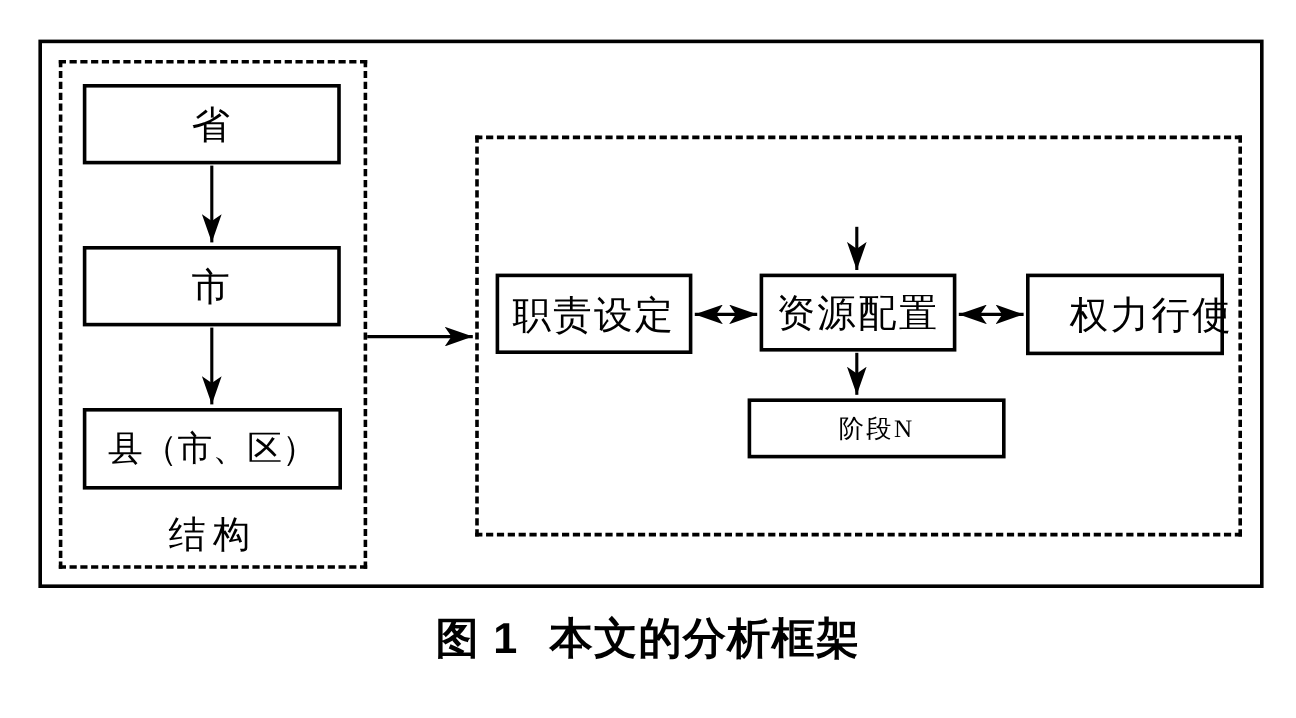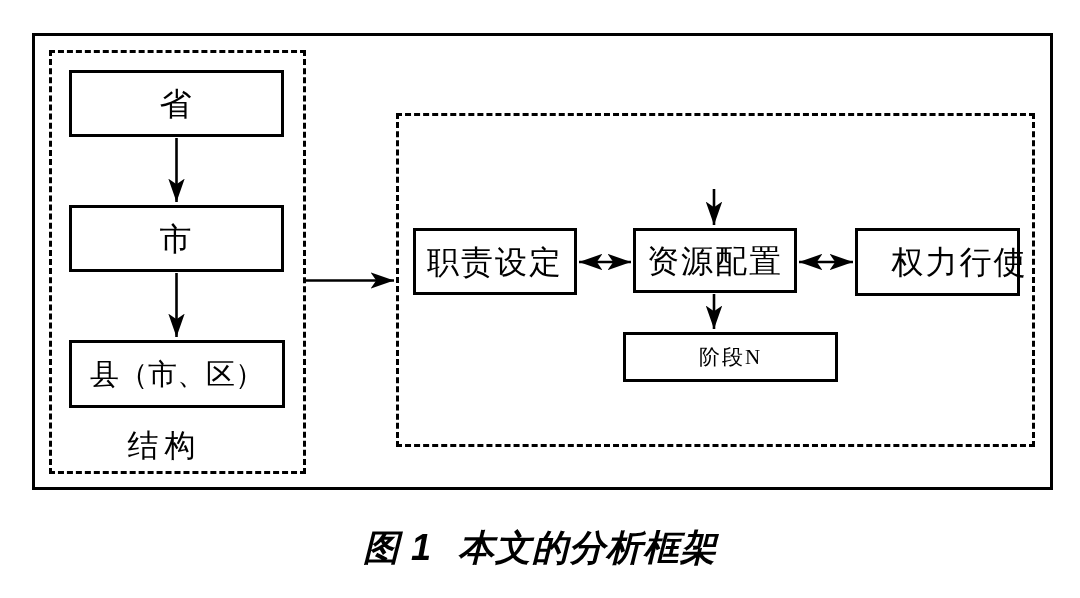--- a/index.html
+++ b/index.html
@@ -57,39 +57,38 @@
   .node-resource { left: 633px; top: 228px; width: 164px; height: 65px; }
   .node-power    { left: 855px; top: 228px; width: 165px; height: 68px; padding-left: 44px; }
   .node-stageN   { left: 623px; top: 332px; width: 215px; height: 50px; font-size: 21px; }
   .group-label {
     position: absolute;
     text-align: center;
     font-size: 31px;
     letter-spacing: 6px;
     line-height: 1;
   }
-  .label-structure { left: 36px;  top: 430px; width: 257px; }
+  .label-structure { left: 49px;  top: 430px; width: 257px; }
   .label-process   { left: 396px; top: 400px; width: 639px; }
   .arrow-layer {
     position: absolute;
     left: 0; top: 0;
     width: 1080px; height: 598px;
     pointer-events: none;
   }
   .caption {
     position: absolute;
-    left: 0; top: 524px;
+    left: 0; top: 508px;
     width: 1080px;
     text-align: center;
     font-family: "Liberation Sans", "DejaVu Sans", sans-serif;
     font-weight: bold;
     font-size: 36px;
     letter-spacing: 1px;
     line-height: 48px;
-    font-style: italic;
   }
   .caption .caption-number { margin-right: 26px; }
 </style>
 </head>
 <body>
 
 <div class="figure-canvas">
 
   <div class="outer-frame"></div>
 

